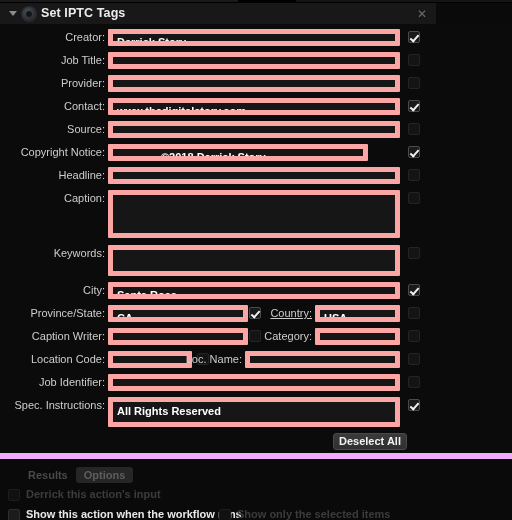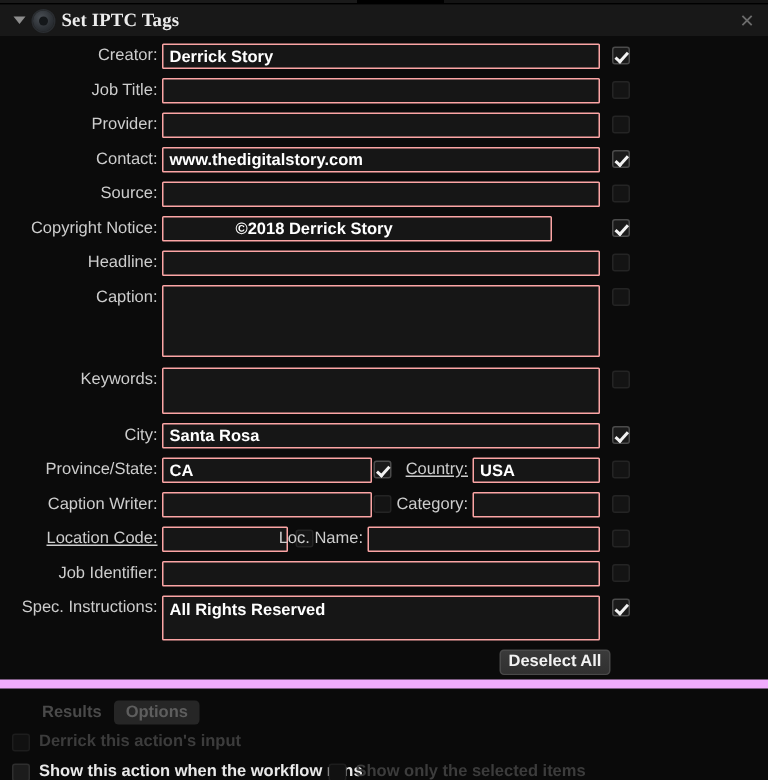--- a/index.html
+++ b/index.html
@@ -35,24 +35,23 @@
   }
   .chrome-strip .seg-b {
     position: absolute; left: 296px; top: 0; width: 216px; height: 2px;
     background: #141414;
   }
 
   
   .titlebar {
     position: absolute;
     left: 0; top: 3px;
-    width: 512px; height: 21px;
+    width: 436px; height: 21px;
     background: #181818;
     border-bottom: 7px solid #1d4ed8;
-    font-family: Liberation Serif, serif;
   }
   .disclosure {
     position: absolute;
     left: 9px; top: 8px;
     width: 0; height: 0;
     border-left: 4.5px solid transparent;
     border-right: 4.5px solid transparent;
     border-top: 5px solid #8d8d8d;
   }
   .app-icon {
@@ -102,21 +101,21 @@
     position: absolute;
     text-align: right;
     font-size: 11px;
     color: #cdcdcd;
     white-space: nowrap;
   }
 
   .field {
     position: absolute;
     background: #161616;
-    border: 1px solid #fca5a5;
+    border: 5px solid #fca5a5;
     border-radius: 1px;
     box-sizing: border-box;
     color: #f0f0f0;
     font-size: 11px;
     font-family: "Liberation Sans", sans-serif;
     padding: 0 4px;
     line-height: 16px;
     overflow: hidden;
     white-space: nowrap;
   }
@@ -273,21 +272,21 @@
         <div class="cb on" style="left: 249px; top: 283px;"></div>
         <div class="lbl" style="right: 200px; top: 283px; text-decoration: underline;">Country:</div>
         <div class="field filled" style="left: 315px; top: 281px; width: 85px; height: 17px;">USA</div>
         <div class="cb faint" style="left: 408px; top: 283px;"></div>
         <div class="lbl" style="right: 407px; top: 306px;">Caption Writer:</div>
         <div class="field" style="left: 108px; top: 304px; width: 140px; height: 17px;"></div>
         <div class="cb faint" style="left: 249px; top: 306px;"></div>
         <div class="lbl" style="right: 200px; top: 306px;">Category:</div>
         <div class="field" style="left: 315px; top: 304px; width: 85px; height: 17px;"></div>
         <div class="cb faint" style="left: 408px; top: 306px;"></div>
-        <div class="lbl" style="right: 407px; top: 329px; text-decoration: underline;">Location Code:</div>
+        <div class="lbl" style="right: 407px; top: 329px;">Location Code:</div>
         <div class="field" style="left: 108px; top: 327px; width: 84px; height: 17px;"></div>
         <div class="cb faint" style="left: 197px; top: 329px;"></div>
         <div class="lbl" style="right: 270px; top: 329px;">Loc. Name:</div>
         <div class="field" style="left: 245px; top: 327px; width: 155px; height: 17px;"></div>
         <div class="cb faint" style="left: 408px; top: 329px;"></div>
       </div>
     <div id="tail-rows">
         <div class="lbl" style="right: 407px; top: 352px;">Job Identifier:</div>
         <div class="field" style="left: 108px; top: 350px; width: 292px; height: 17px;"></div>
         <div class="cb faint" style="left: 408px; top: 352px;"></div>

